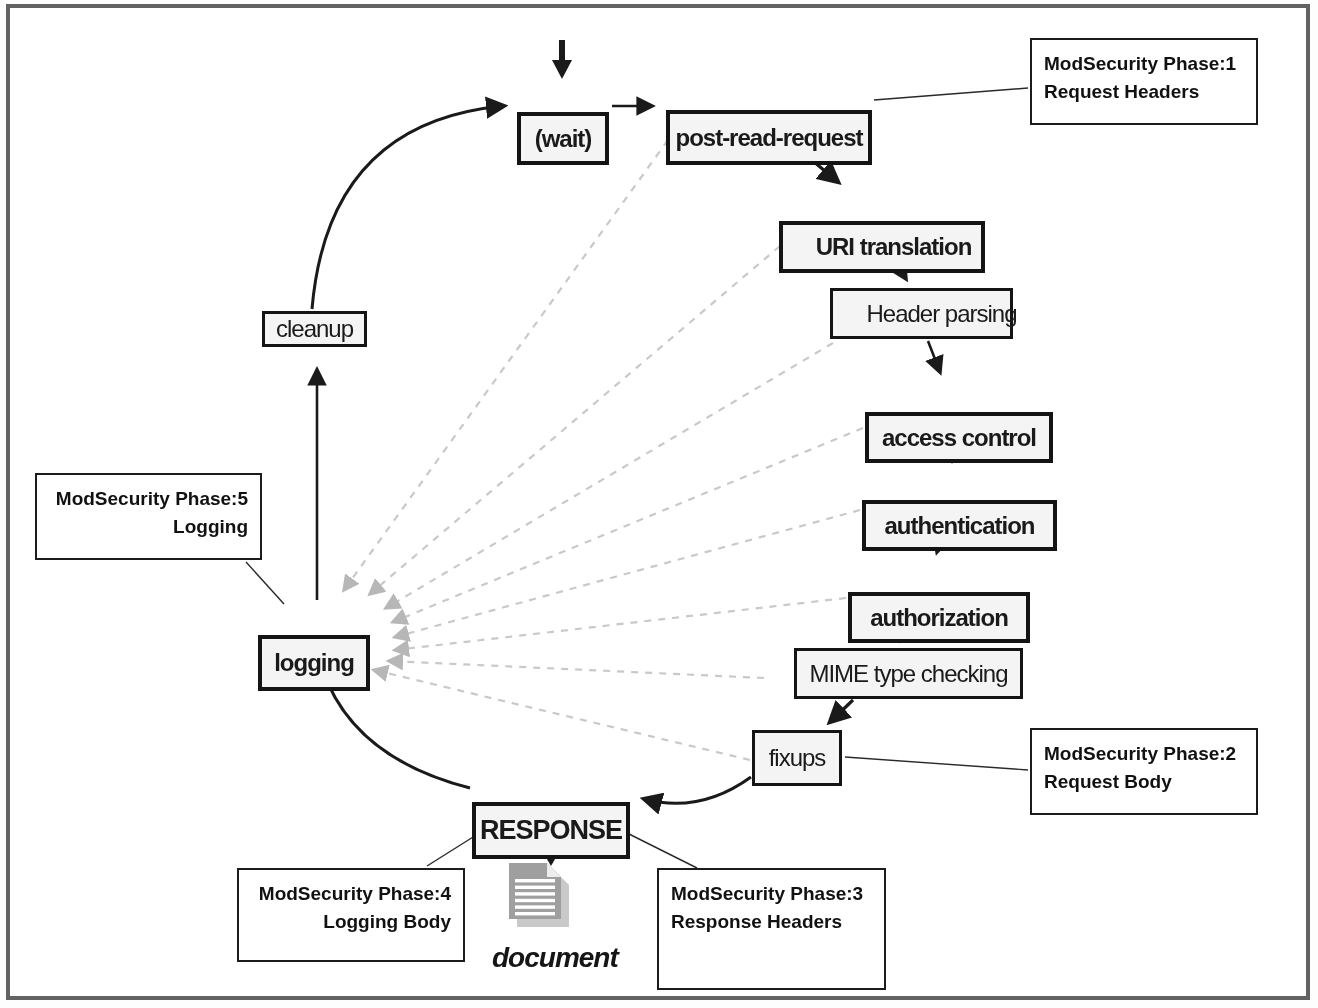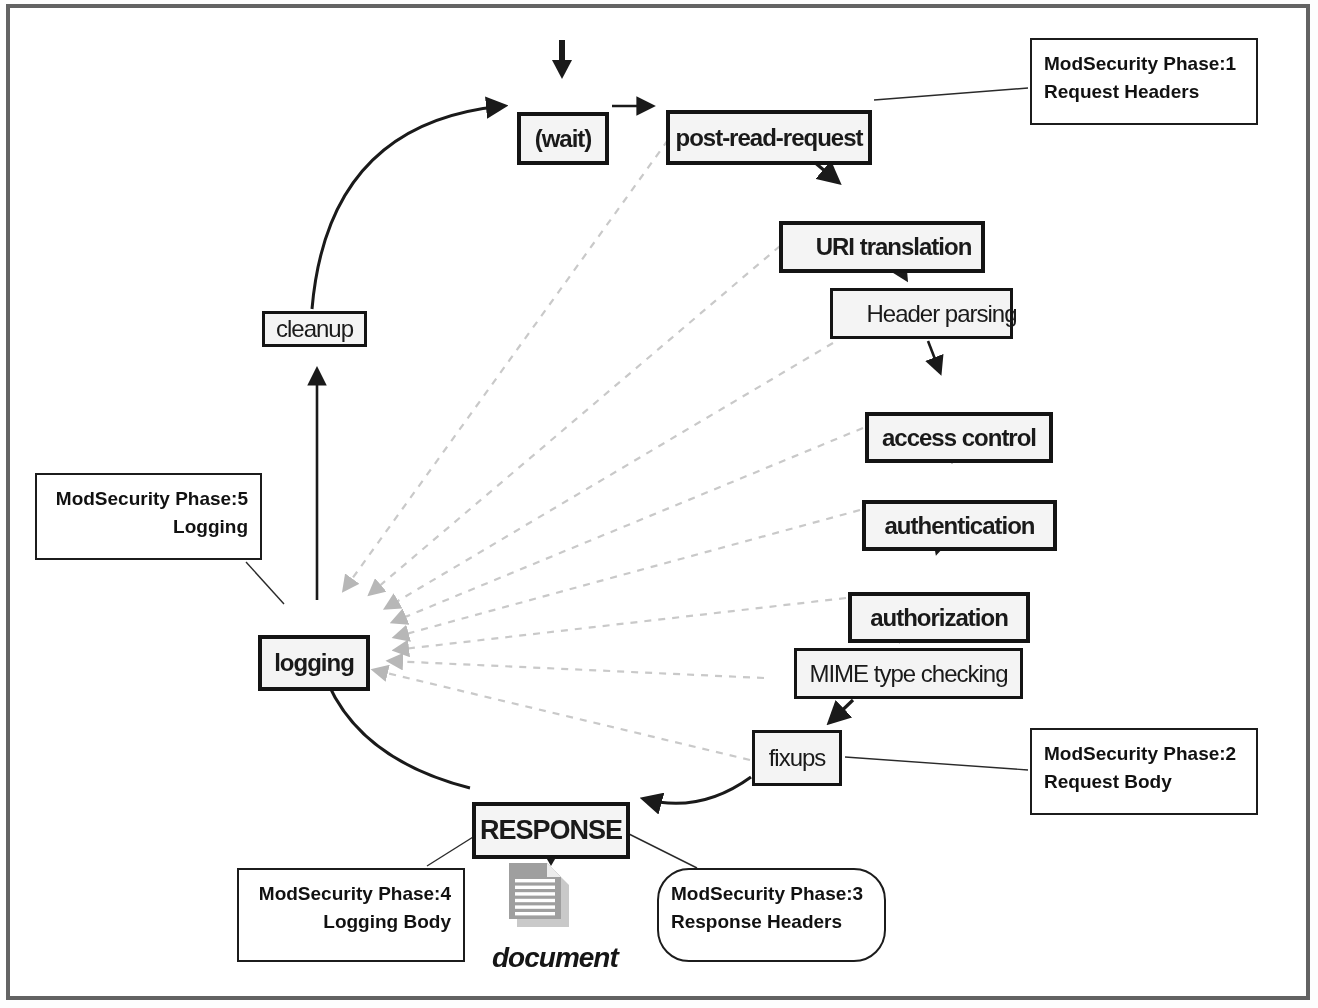--- a/index.html
+++ b/index.html
@@ -158,21 +158,21 @@
   <div class="callout" style="left:1030px;top:38px;width:228px;height:87px;">
     <div>ModSecurity Phase:1</div>
     <div>Request Headers</div>
   </div>
 
   <div class="callout" style="left:1030px;top:728px;width:228px;height:87px;">
     <div>ModSecurity Phase:2</div>
     <div>Request Body</div>
   </div>
 
-  <div class="callout" style="left:657px;top:868px;width:229px;height:94px;border-radius:32px;">
+  <div class="callout" style="left:657px;top:868px;width:229px;height:122px;">
     <div>ModSecurity Phase:3</div>
     <div>Response Headers</div>
   </div>
 
   <div class="callout right" style="left:237px;top:868px;width:228px;height:94px;">
     <div>ModSecurity Phase:4</div>
     <div>Logging Body</div>
   </div>
 
   <div class="callout right" style="left:35px;top:473px;width:227px;height:87px;">

